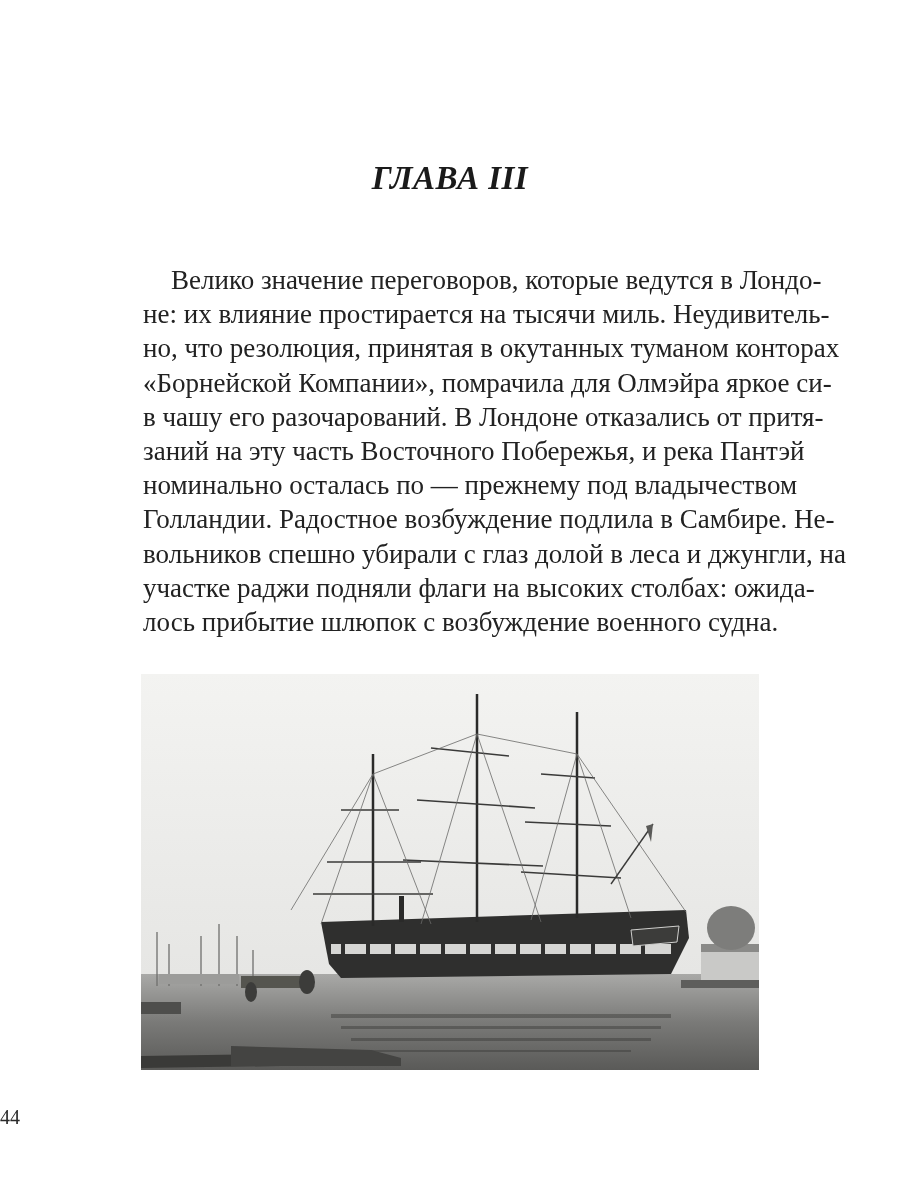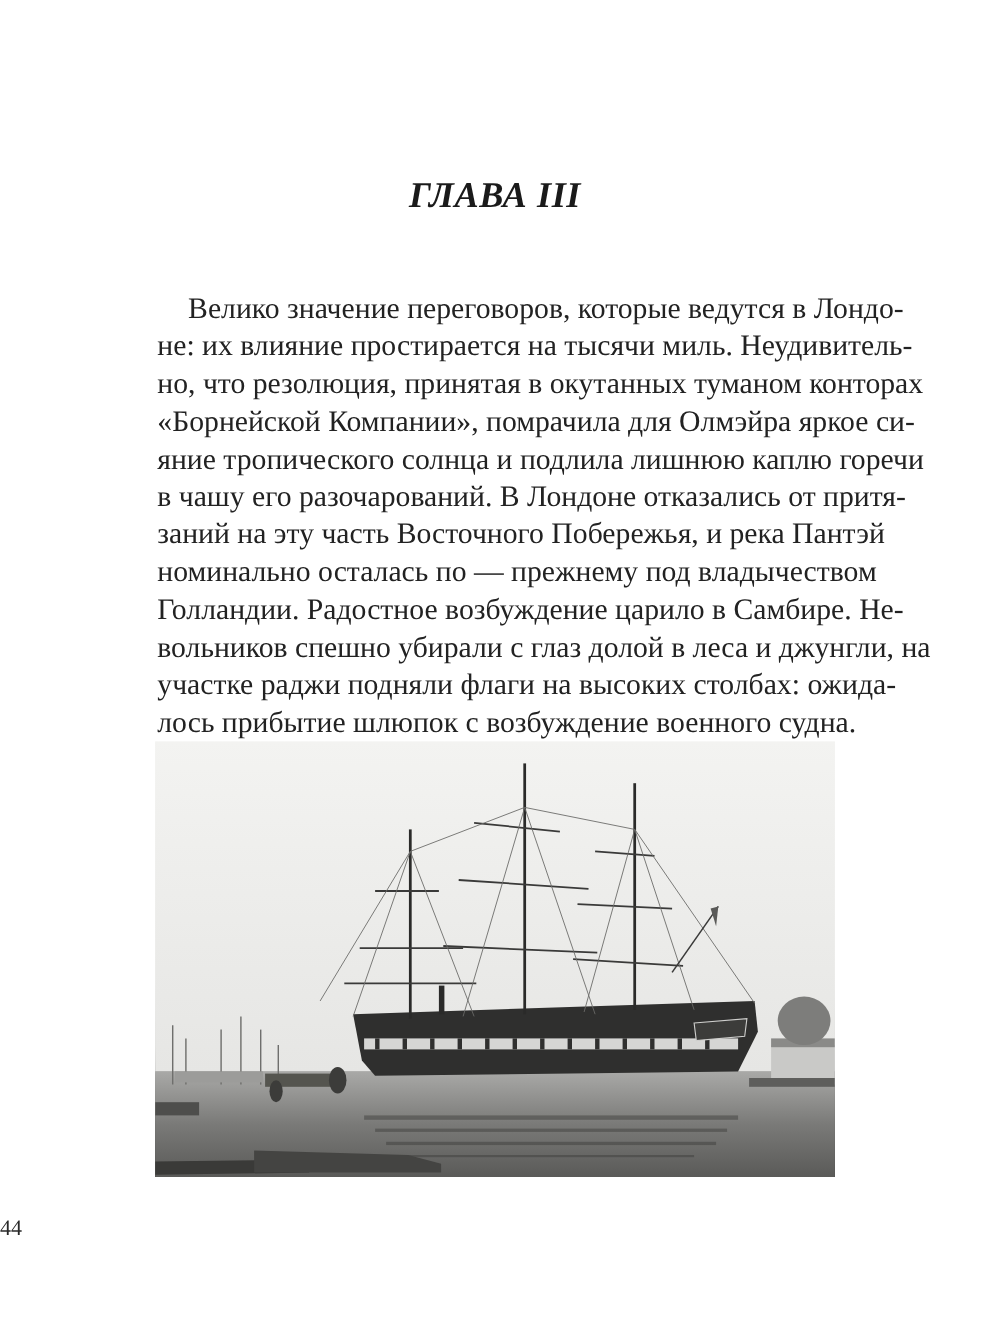--- a/index.html
+++ b/index.html
@@ -73,25 +73,24 @@
 
 <div class="page">
 
   <h1 class="chapter-title" style="margin:0;font-style:italic;">ГЛАВА III</h1>
 
   <div class="body-text">
     <span class="line first">Велико значение переговоров, которые ведутся в Лондо-</span>
     <span class="line">не: их влияние простирается на тысячи миль. Неудивитель-</span>
     <span class="line">но, что резолюция, принятая в окутанных туманом конторах</span>
     <span class="line">«Борнейской Компании», помрачила для Олмэйра яркое си-</span>
-    <span class="line">яние тропического солнца и подлила лишнюю каплю горечи</span>
     <span class="line">в чашу его разочарований. В Лондоне отказались от притя-</span>
     <span class="line">заний на эту часть Восточного Побережья, и река Пантэй</span>
     <span class="line">номинально осталась по — прежнему под владычеством</span>
-    <span class="line">Голландии. Радостное возбуждение царило в Самбире. Не-</span>
+    <span class="line">Голландии. Радостное возбуждение подлила в Самбире. Не-</span>
     <span class="line">вольников спешно убирали с глаз долой в леса и джунгли, на</span>
     <span class="line">участке раджи подняли флаги на высоких столбах: ожида-</span>
     <span class="line last">лось прибытие шлюпок с возбуждение военного судна.</span>
   </div>
 
   <div class="figure" role="img" aria-label="Black-and-white photograph of a three-masted sailing warship moored in a harbor, with smaller vessels on the left and buildings on the right">
     <svg width="618" height="396" viewBox="0 0 618 396" xmlns="http://www.w3.org/2000/svg">
       <defs>
         <linearGradient id="sky" x1="0" y1="0" x2="0" y2="1">
           <stop offset="0" stop-color="#f3f3f1"></stop>

